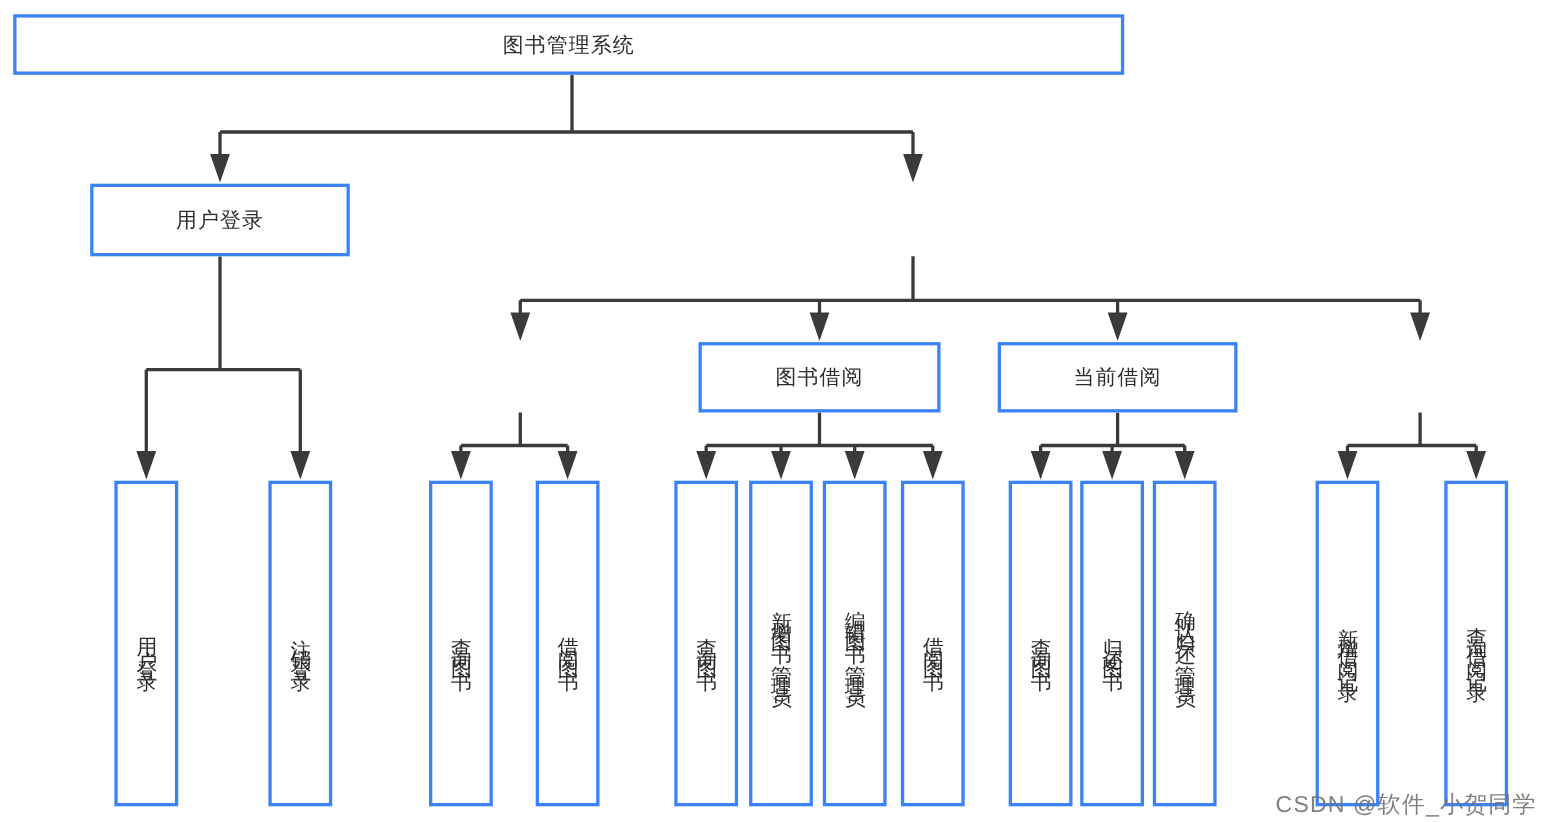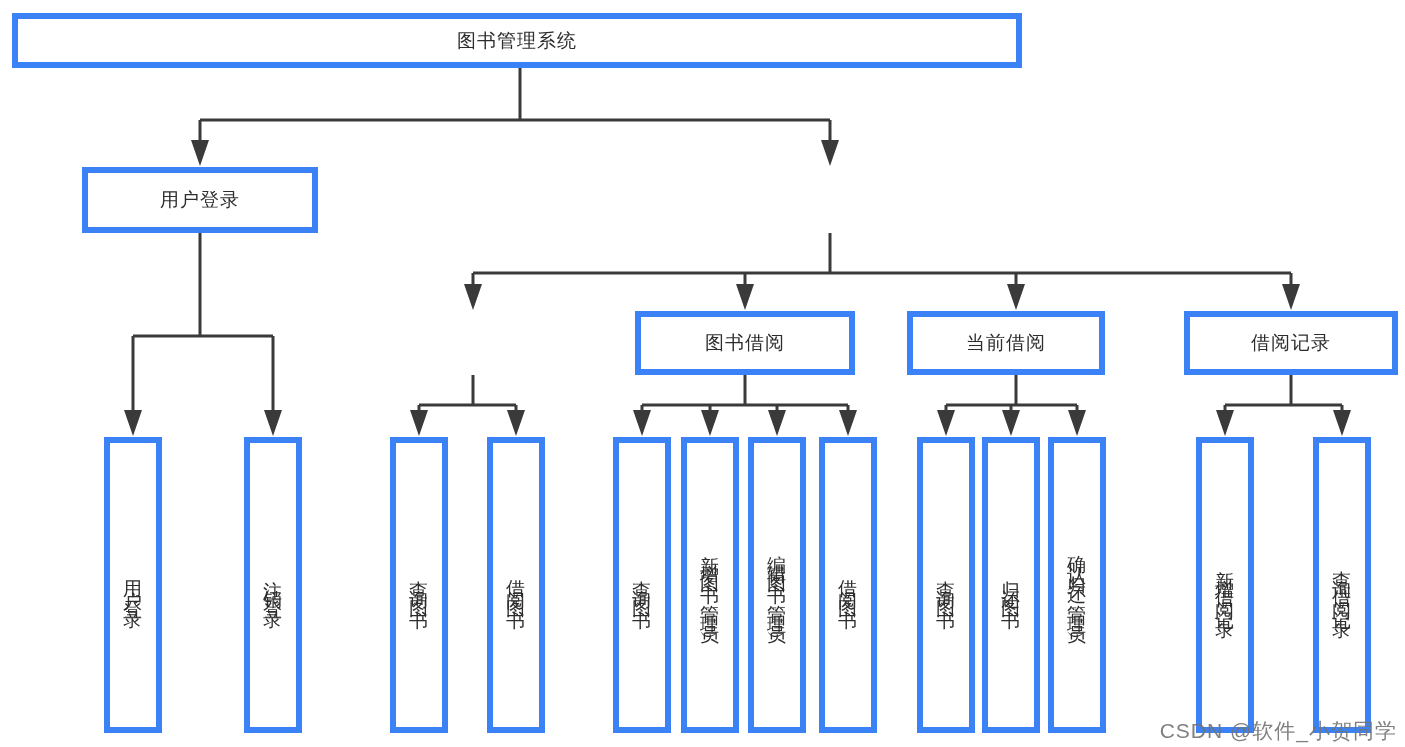--- a/index.html
+++ b/index.html
@@ -17,41 +17,41 @@
   }
   #connectors {
     position: absolute;
     left: 0; top: 0;
     width: 1405px;
     height: 747px;
   }
   .box {
     position: absolute;
     box-sizing: border-box;
-    border: 6px solid #3b82f6;
+    border: 3px solid #3b82f6;
     background: #ffffff;
     display: flex;
     align-items: center;
     justify-content: center;
     color: #2d2d2d;
   }
   .h-label {
     font-size: 19px;
     letter-spacing: 1px;
     white-space: nowrap;
   }
   
   .box-root          { left: 12px;   top: 13px;  width: 1010px; height: 55px; }
   
   .box-user-login    { left: 82px;   top: 167px; width: 236px;  height: 66px; }
   .box-book-mgmt     { left: 712px;  top: 167px; width: 236px;  height: 66px; }
   
   .box-new-book      { left: 362px;  top: 311px; width: 222px;  height: 64px; }
   .box-book-borrow   { left: 635px;  top: 311px; width: 220px;  height: 64px; }
-  .box-current-borrow{ left: 907px;  top: 311px; width: 198px;  height: 64px; }
+  .box-current-borrow{ left: 907px;  top: 311px; width: 218px;  height: 64px; }
   .box-borrow-records{ left: 1184px; top: 311px; width: 214px;  height: 64px; }
   
   .leaf { top: 437px; width: 58px; height: 296px; }
   .leaf .v-label {
     writing-mode: vertical-rl;
     text-orientation: mixed;
     font-size: 19px;
     letter-spacing: 10px;
     line-height: 1;
     white-space: nowrap;
@@ -137,23 +137,20 @@
   <div class="box box-user-login">
     <span class="h-label">用户登录</span>
   </div>
 
   <div class="box box-book-borrow">
     <span class="h-label">图书借阅</span>
   </div>
   <div class="box box-current-borrow">
     <span class="h-label">当前借阅</span>
   </div>
-  <div class="box box-borrow-records">
-    <span class="h-label">借阅记录</span>
-  </div>
 
   <div class="box leaf leaf-ul-login">
     <span class="v-label">用户登录</span>
   </div>
   <div class="box leaf leaf-ul-logout">
     <span class="v-label">注销登录</span>
   </div>
   <div class="box leaf leaf-nb-query">
     <span class="v-label">查询图书</span>
   </div>

